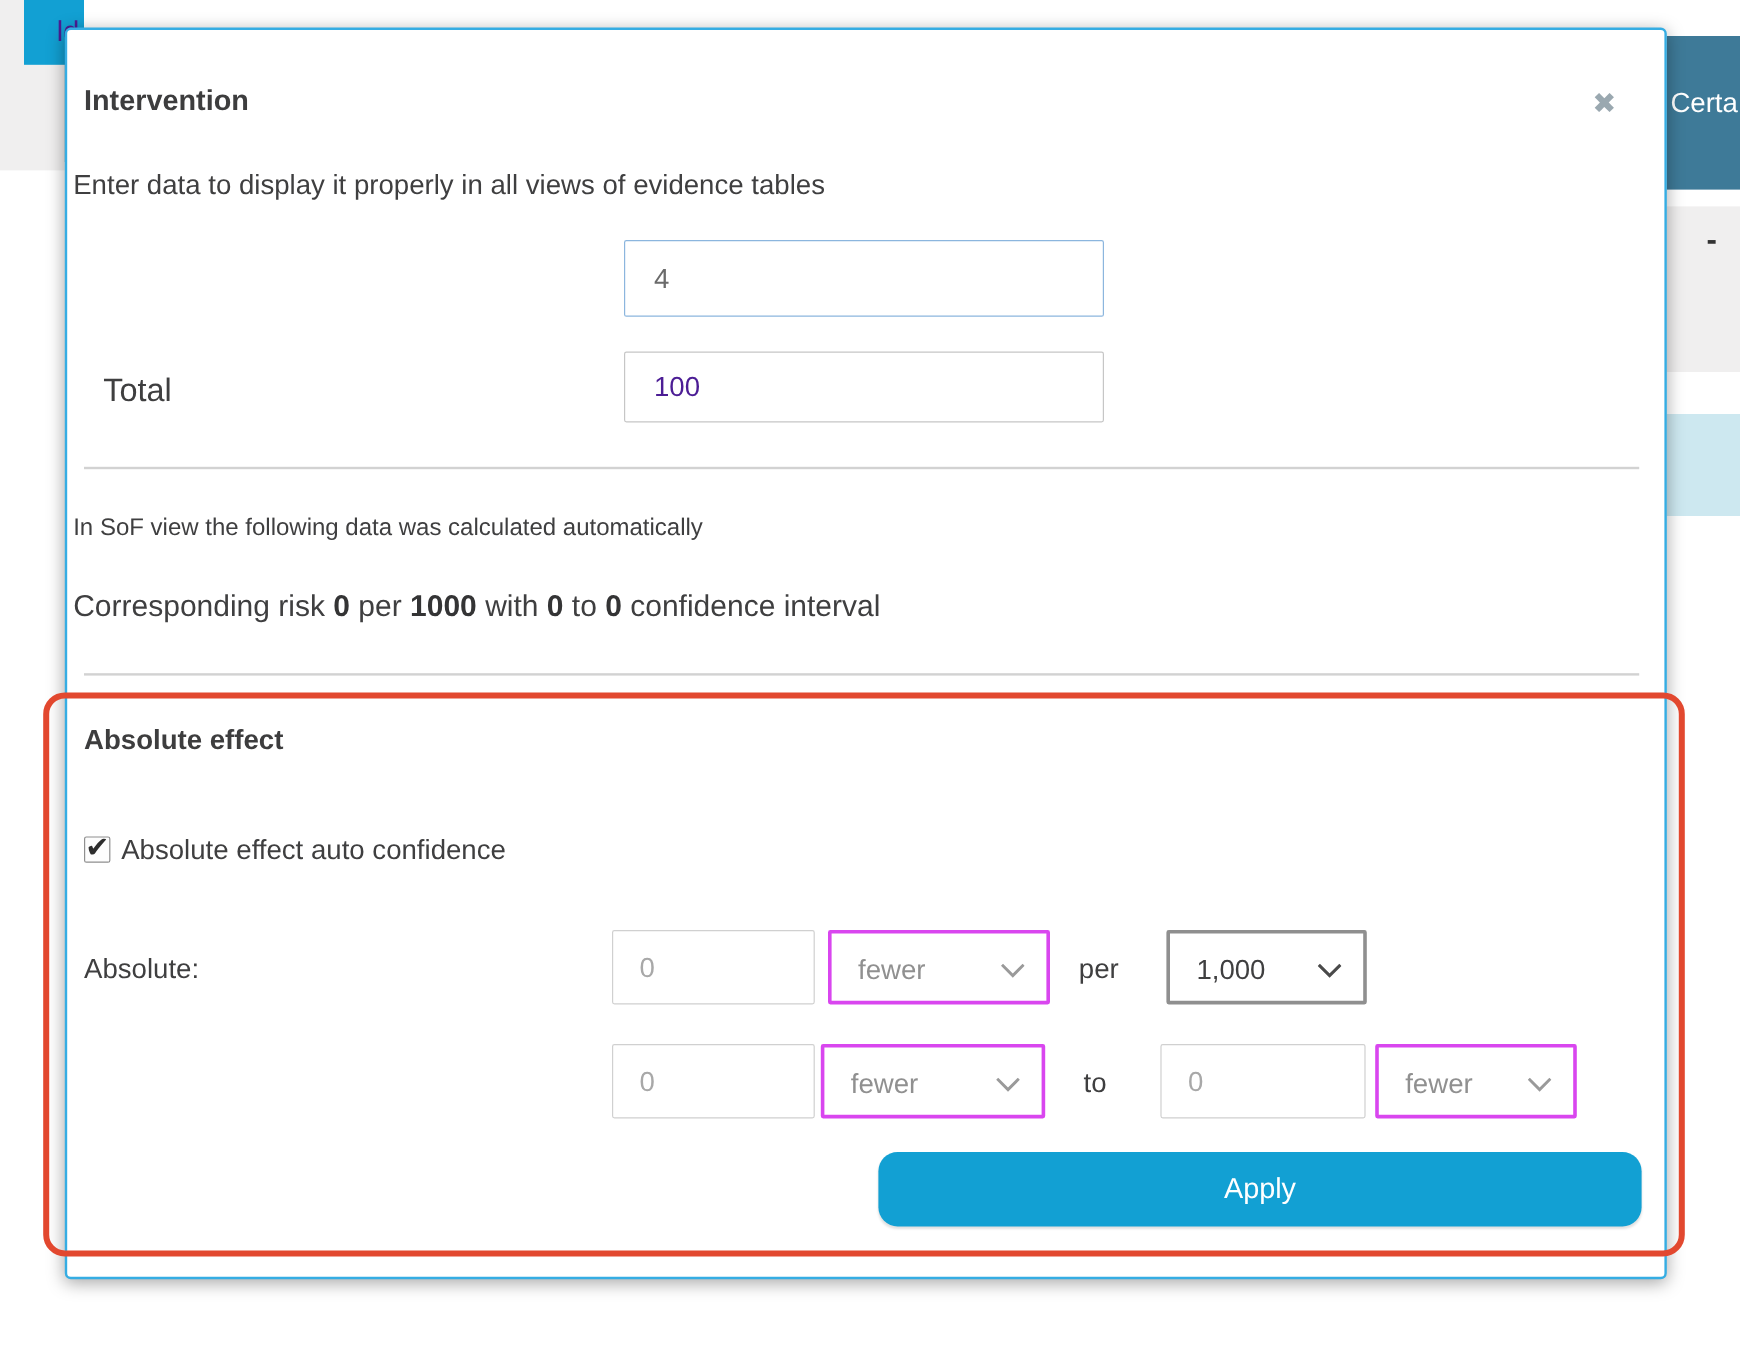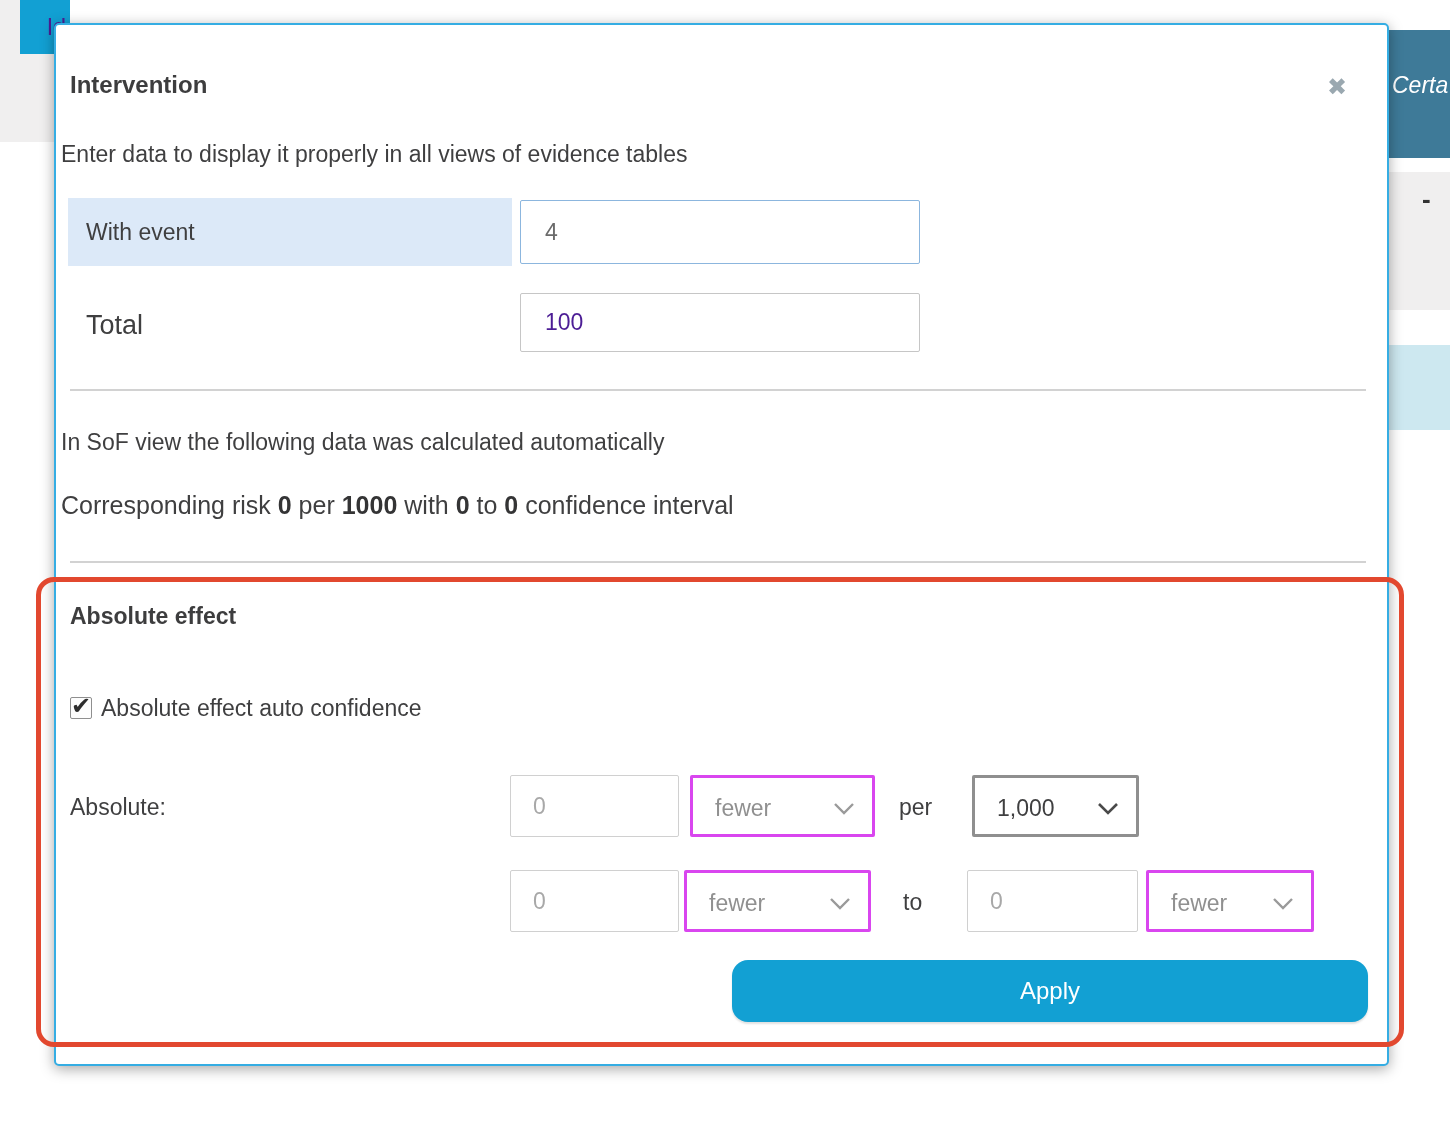--- a/index.html
+++ b/index.html
@@ -11,21 +11,21 @@
   .bg-left-panel { left:0; top:30; width:54px; height:135px; background:#3e7a98; }
   .bg-left-panel .panel-text { position:absolute; left:3px; top:28px; color:#fff; font-size:23px; }
   .toggle-box { position:absolute; left:-12px; top:64px; width:64px; height:66px;
     border:3px solid #fff; border-radius:8px; }
   .toggle-knob { position:absolute; left:8px; top:75px; width:42px; height:42px;
     background:#fff; border-radius:50%; }
   .bg-left-gray { left:0; top:168; width:54px; height:142px; background:#f0efef; }
   .bg-add-badge { left:0; top:342; width:50px; height:54px; background:#12a0d3;
     color:#4c1d95; font-size:24px; line-height:54px; text-align:right; padding-right:4px;margin-left:20px; }
   .bg-right-header { left:1389px; top:30px; width:61px; height:128px; background:#3e7a98; }
-  .bg-right-header .panel-text { position:absolute; left:3px; top:42px; color:#fff; font-size:23px;font-style:italic; }
+  .bg-right-header .panel-text { position:absolute; left:3px; top:42px; color:#fff; font-size:23px; }
   .bg-right-gray { left:1389px; top:172px; width:61px; height:138px; background:#f0efef; }
   .bg-right-gray .dash { position:absolute; left:33px; top:12px; font-size:26px; font-weight:bold; color:#333; }
   .bg-right-blue { left:1389px; top:345px; width:61px; height:85px; background:#cde8f0; }
 
   
   .modal { left:54px; top:23px; width:1335px; height:1043px; background:#fff;
     border:2px solid #35ade3; border-radius:5px; box-shadow:0 3px 14px rgba(0,0,0,.35); }
   .m-title { position:absolute; left:14px; top:46px; font-size:24px; font-weight:bold; color:#3d3d3e; }
   .m-close { position:absolute; right:40px; top:50px; font-size:24px; color:#9aa8b0;
     font-weight:bold; cursor:pointer; line-height:24px; }
@@ -36,21 +36,21 @@
   .we-input { position:absolute; left:464px; top:175px; width:400px; height:64px;
     border:1px solid #8cb6de; border-radius:2px; font-size:23px; color:#6b6b6b;
     padding-left:24px; background:#fff; font-family:inherit; }
   .tot-label { position:absolute; left:30px; top:266px; height:68px; font-size:27px; line-height:68px; }
   .tot-input { position:absolute; left:464px; top:268px; width:400px; height:59px;
     border:1px solid #c6c6c6; border-radius:2px; font-size:23px; color:#4c1d95;
     padding-left:24px; background:#fff; font-family:inherit; }
 
   .hr1 { position:absolute; left:14px; top:364px; width:1296px; height:0; border-top:2px solid #d2d2d2; }
   .hr2 { position:absolute; left:14px; top:536px; width:1296px; height:0; border-top:2px solid #d2d2d2; }
-  .m-sof  { position:absolute; left:5px; top:404px; font-size:23px; }
+  .m-sof  { position:absolute; left:5px; top:404px; font-size:20px; }
   .m-risk { position:absolute; left:5px; top:466px; font-size:25px; }
   .m-risk b { color:#343435; }
 
   .ae-heading { position:absolute; left:14px; top:578px; font-size:23px; font-weight:bold; color:#3d3d3e; }
 
   .cb-row { position:absolute; left:14px; top:670px; height:30px; }
   .checkbox { position:absolute; left:0; top:2px; width:22px; height:22px; background:#fdfdfd;
     border:1px solid #8f8f8f; border-radius:2px; cursor:pointer; }
   .checkbox .check-glyph { position:absolute; left:0px; top:-6px; font-size:24px; color:#2d2d2d; }
   .cb-label { position:absolute; left:31px; top:0; font-size:23px; white-space:nowrap; }
@@ -95,21 +95,20 @@
 </div>
 <div class="abs bg-right-blue"></div>
 
 <div class="abs modal">
 
   <div class="m-title">Intervention</div>
   <div class="m-close">✖</div>
 
   <div class="m-desc">Enter data to display it properly in all views of evidence tables</div>
 
-  <div class="we-label">With event</div>
   <input class="we-input" type="text" value="4" style="">
 
   <div class="tot-label">Total</div>
   <input class="tot-input" type="text" value="100" style="">
 
   <div class="hr1"></div>
 
   <div class="m-sof">In SoF view the following data was calculated automatically</div>
 
   <div class="m-risk"><span>Corresponding risk </span><b>0</b><span> per </span><b>1000</b><span> with </span><b>0</b><span> to </span><b>0</b><span> confidence interval</span></div>

